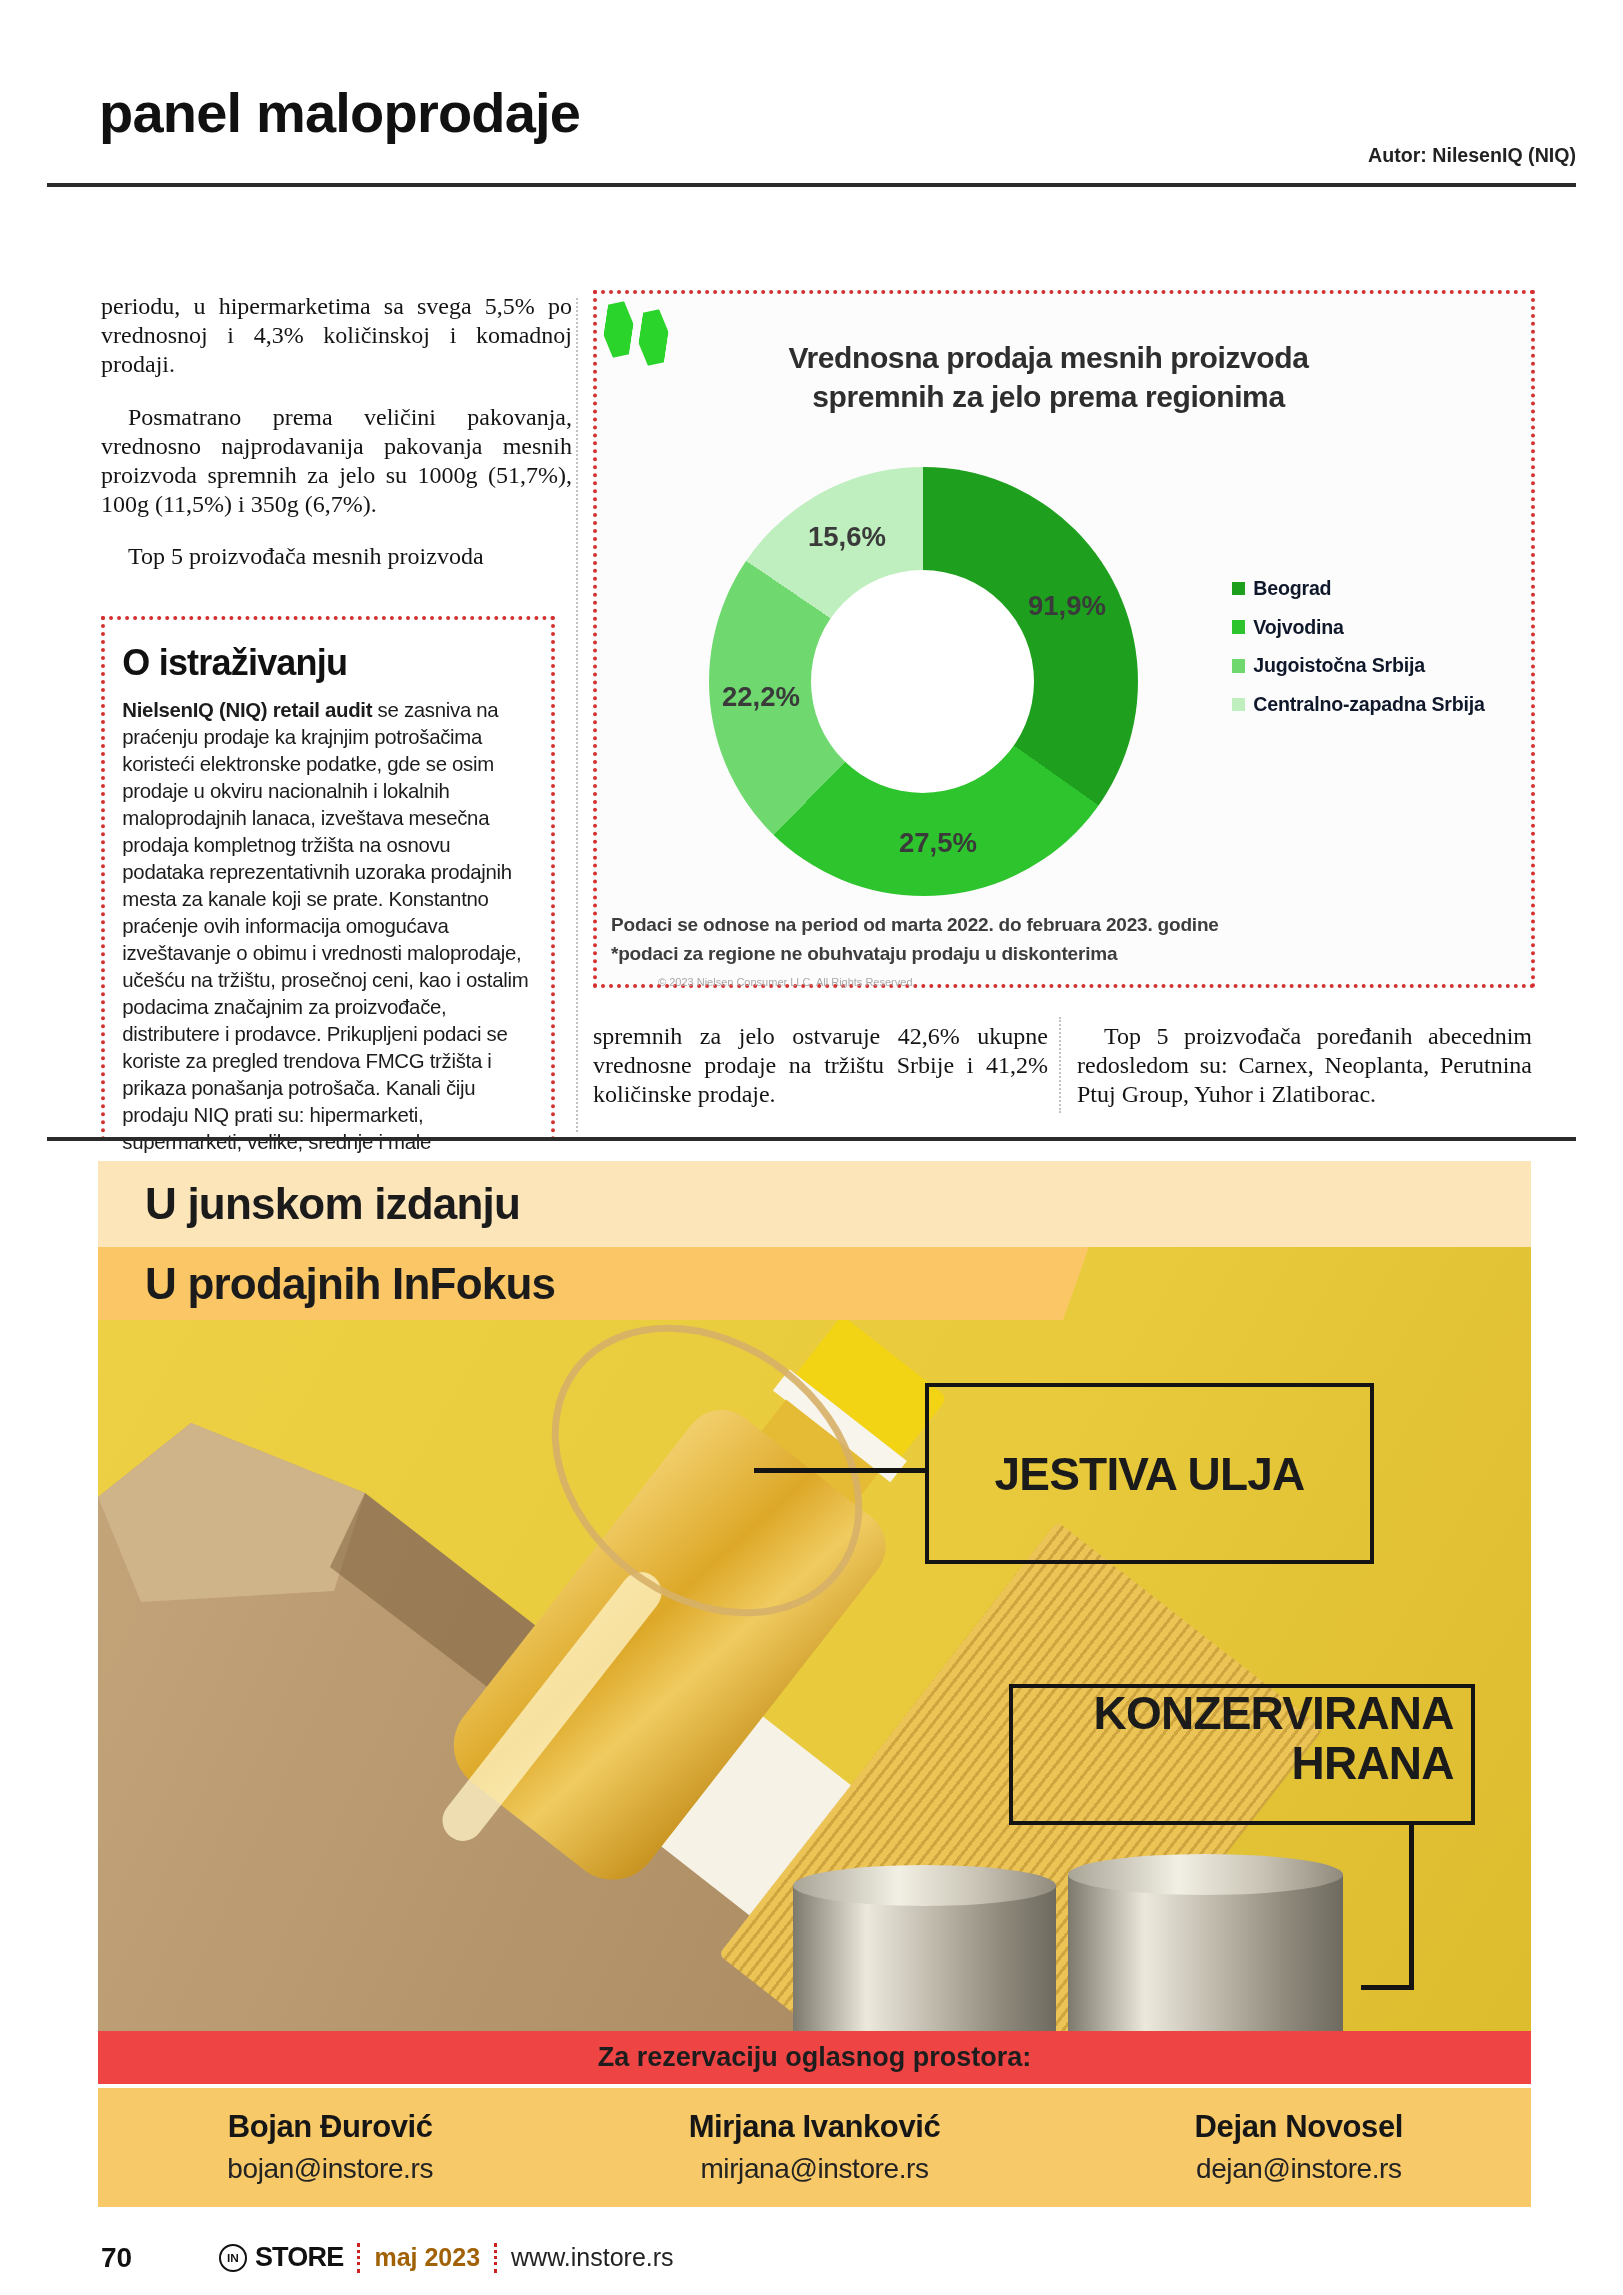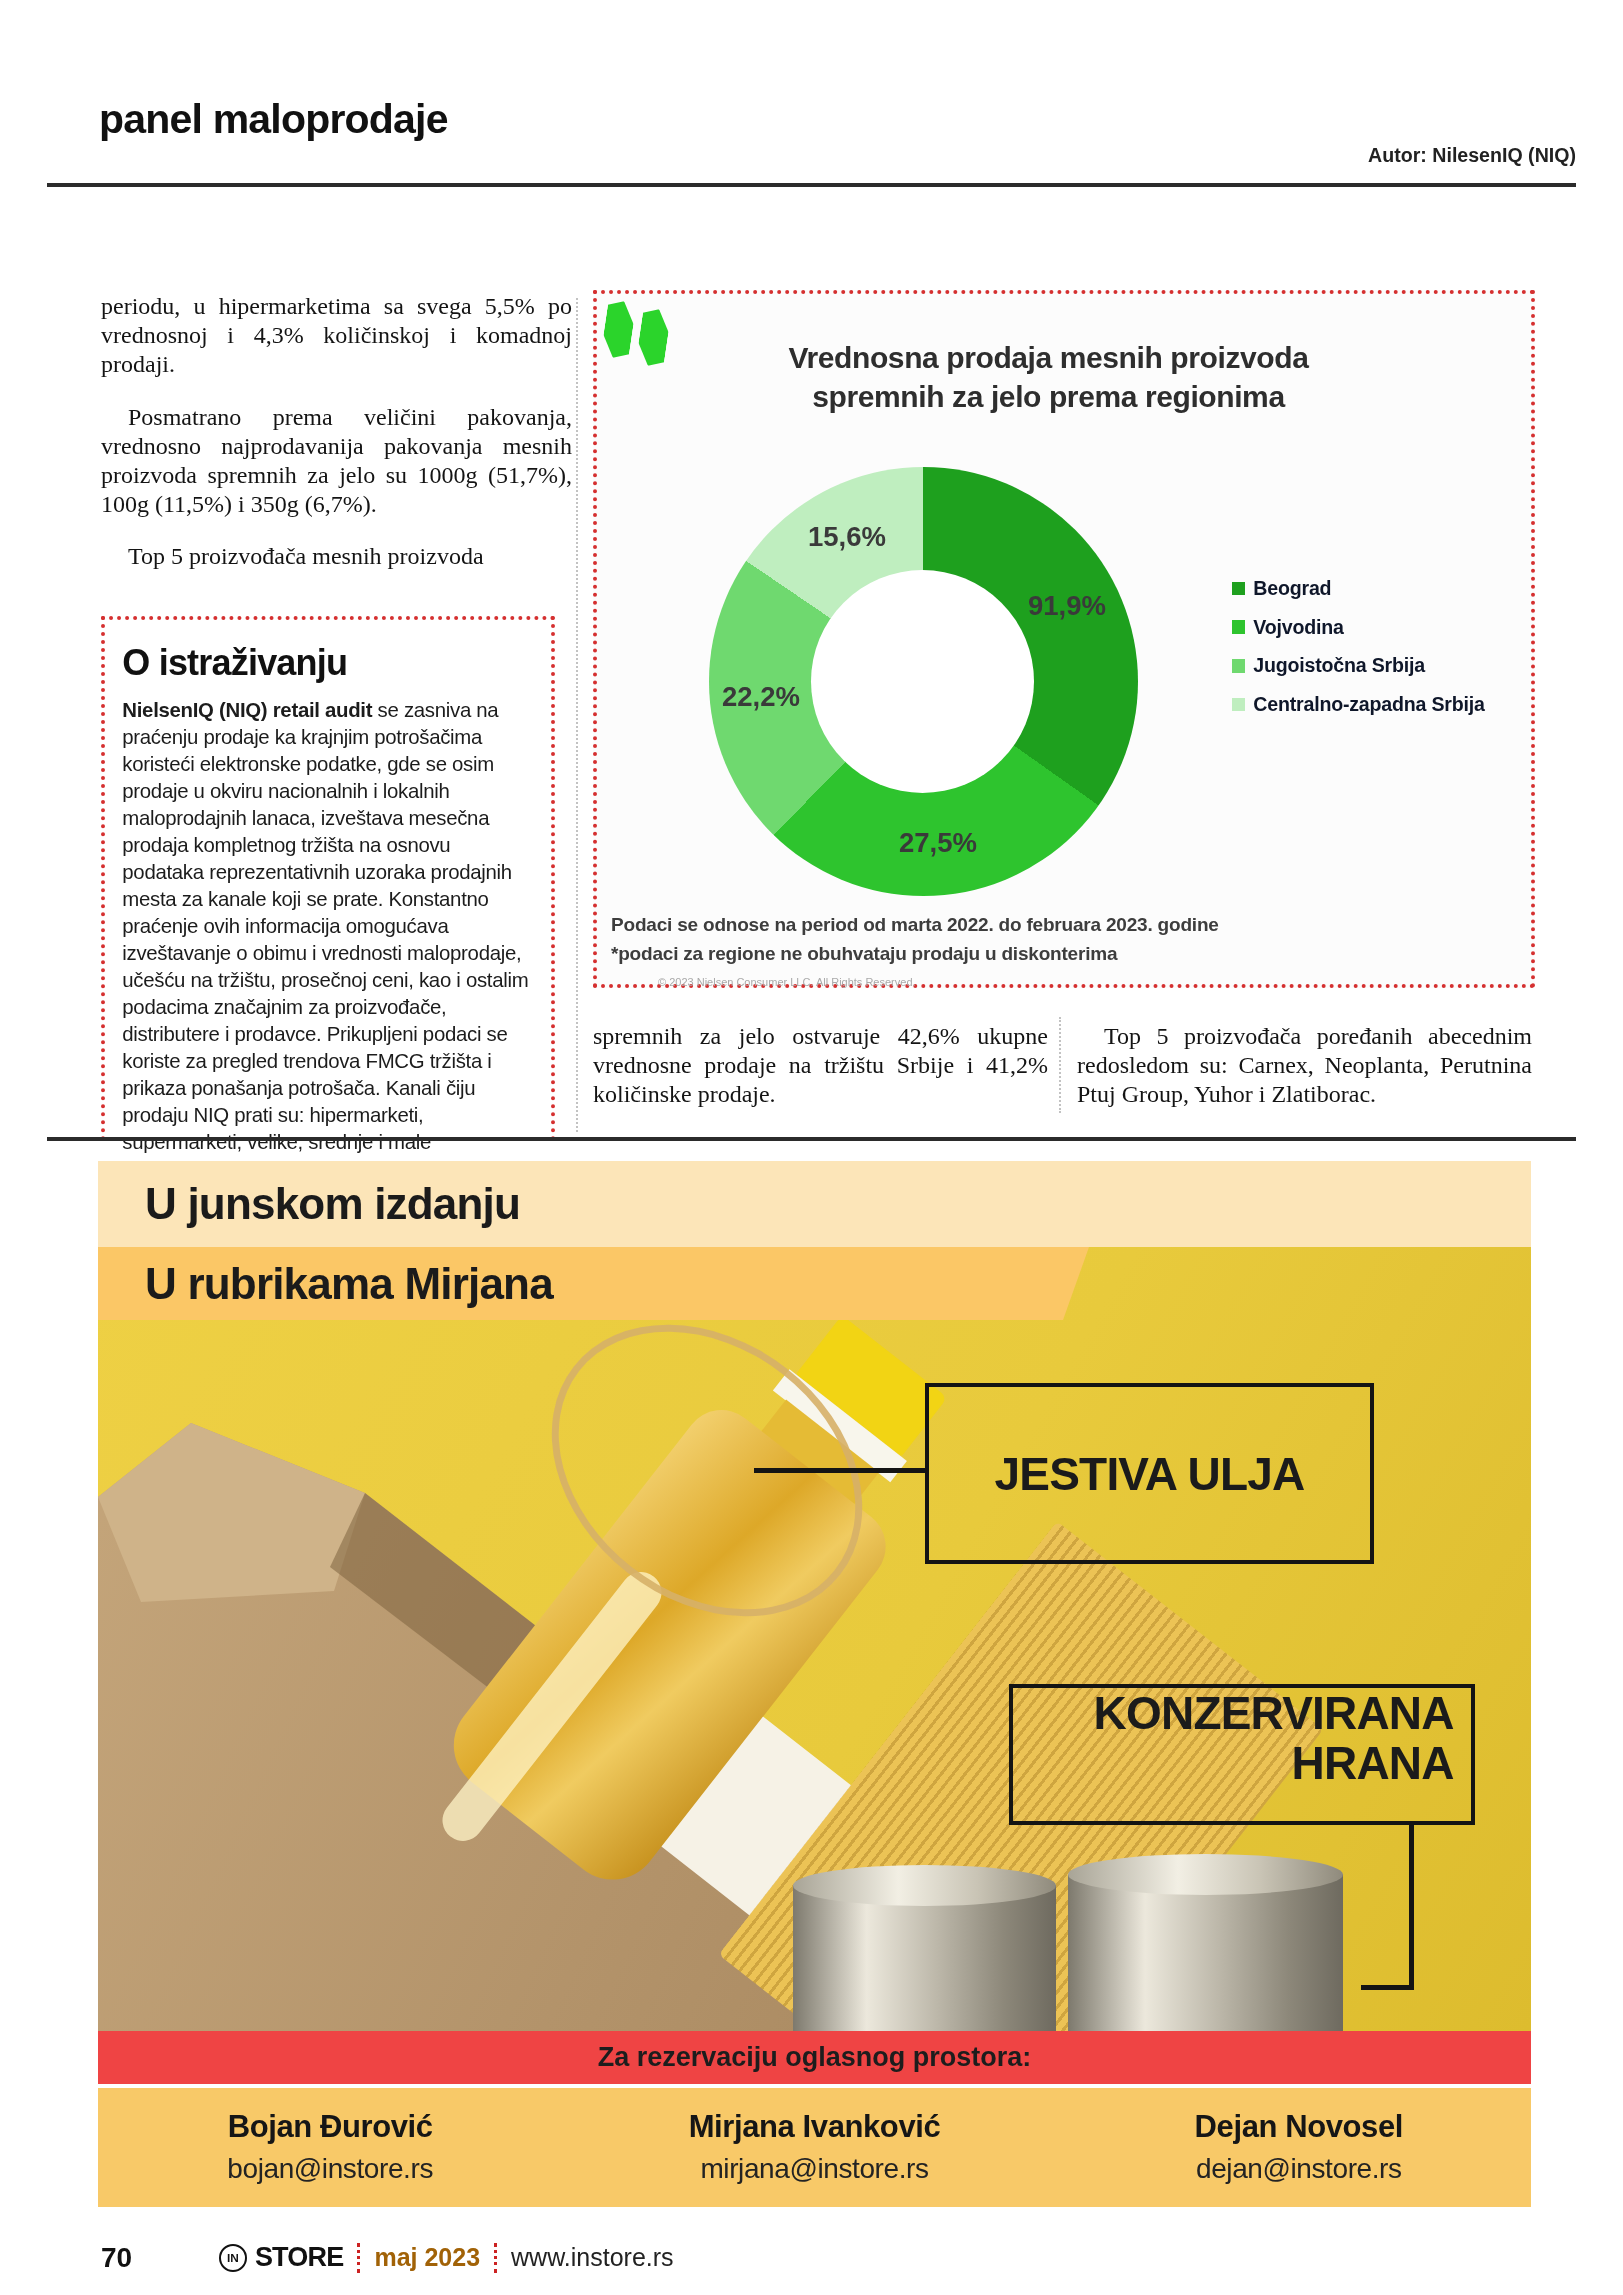--- a/index.html
+++ b/index.html
@@ -1,21 +1,21 @@
 <!DOCTYPE html>
 <html style="font-size:12.6px"><head>
 <meta charset="utf-8">
 <style>
   * { margin:0; padding:0; box-sizing:border-box; }
   html,body { background:#ffffff; }
   .page { position:relative; width:1623px; height:2295px; background:#fff; overflow:hidden;
           font-family:"Liberation Sans", sans-serif; color:#1a1a1a; }
 
   
-  .section-title { position:absolute; left:99px; top:96px; font-size:41px; font-weight:bold;
+  .section-title { position:absolute; left:99px; top:80px; font-size:56px; font-weight:bold;
                    letter-spacing:-0.8px; color:#111; }
   .author { position:absolute; right:47px; top:144px; font-size:19.6px; font-weight:bold; color:#222; }
   .rule { position:absolute; left:47px; width:1529px; height:3.9px; background:#2b2b2b; }
   .rule-top { top:183px; }
   .rule-mid { top:1137px; }
 
   
   .article-left { position:absolute; left:101px; top:292px; width:471px;
                   font-family:"Liberation Serif", serif; font-size:24px; line-height:29px;
                   text-align:justify; color:#141414; }
@@ -217,21 +217,21 @@
         <div class="bottle-neck"></div>
         <div class="bottle-body">
           <div class="bottle-hl"></div>
         </div>
       </div>
       <div class="wire"></div>
       <div class="pasta"></div>
       <div class="can can-a"></div>
       <div class="can can-b"></div>
       <div class="ad-band2">
-        <div class="ad-band2-text">U rubrikama Mirjana</div>
+        <div class="ad-band2-text">U prodajnih InFokus</div>
       </div>
       <div class="tag-box tag-jestiva">
         <div class="tag-text">JESTIVA ULJA</div>
       </div>
       <div class="conn conn-jestiva"></div>
       <div class="tag-box tag-konzervirana">
         <div class="tag-text">KONZERVIRANA</div>
         <div class="tag-text">HRANA</div>
       </div>
       <div class="conn conn-konz-v"></div>

